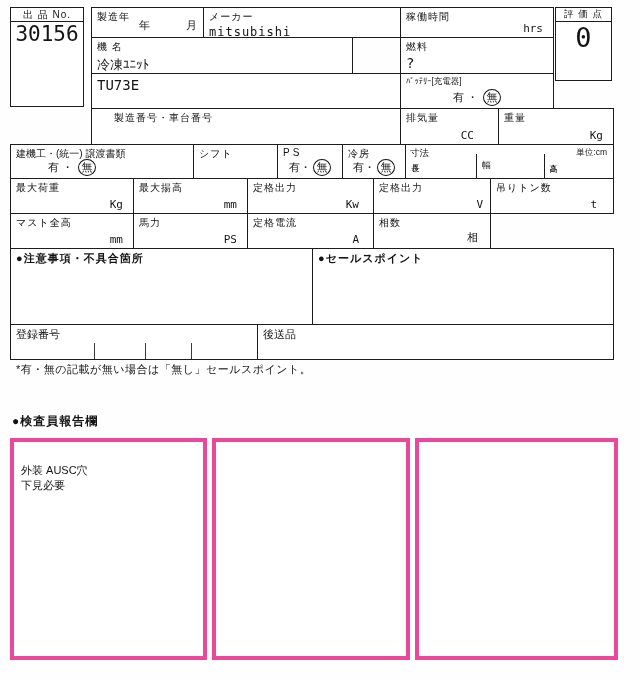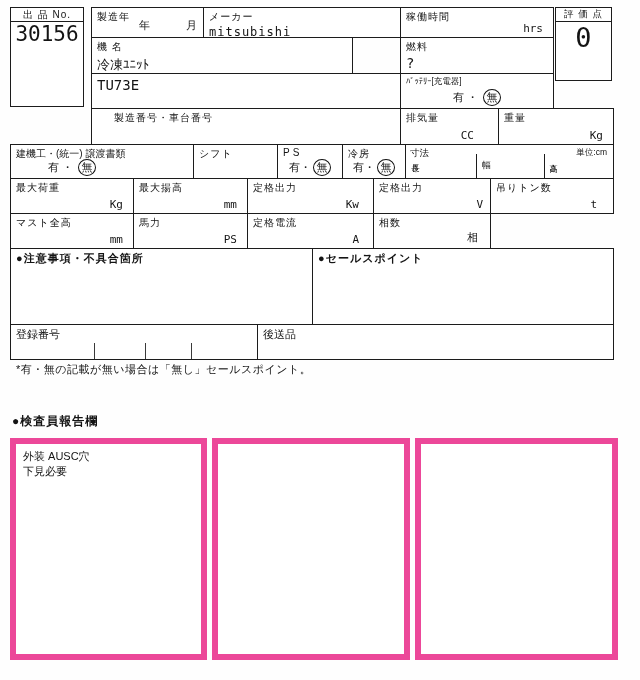--- a/index.html
+++ b/index.html
@@ -21,21 +21,21 @@
   .hcell{display:flex;align-items:center;justify-content:center;padding:0;}
   .bigv{display:flex;justify-content:center;padding:0;
         font-family:"DejaVu Sans Mono",monospace;}
   .ym{position:absolute;bottom:4px;right:6px;display:flex;gap:36px;font-size:11px;}
   .vline{position:absolute;top:9px;bottom:0;width:1px;background:#1c1c1c;}
   .vtx{position:absolute;writing-mode:vertical-rl;text-orientation:upright;font-size:8.5px;line-height:9px;letter-spacing:1px;}
   .dims-unit{position:absolute;right:6px;top:2px;font-size:8.5px;letter-spacing:0;}
   .tick{position:absolute;width:1px;background:#3a3a3a;top:18px;height:16px;}
   .footnote{position:absolute;left:16px;top:362px;font-size:11px;letter-spacing:0.5px;}
   .insp-head{position:absolute;left:12px;top:413px;font-size:12px;font-weight:bold;letter-spacing:1px;}
-  .insp-box{position:absolute;box-sizing:border-box;border:6px solid #ec4899;background:#fff;padding:5px 7px;
+  .insp-box{position:absolute;box-sizing:border-box;border:4px solid #ec4899;background:#fff;padding:21px 7px;
             font-size:11px;line-height:1.35;}
 </style>
 </head>
 <body>
 
 <div class="sheet">
 
   <div class="cell hcell" style="left:10px;top:7px;width:74px;height:15px;">
     <span style="font-size:10px;letter-spacing:1px;">出 品 No.</span>
   </div>

